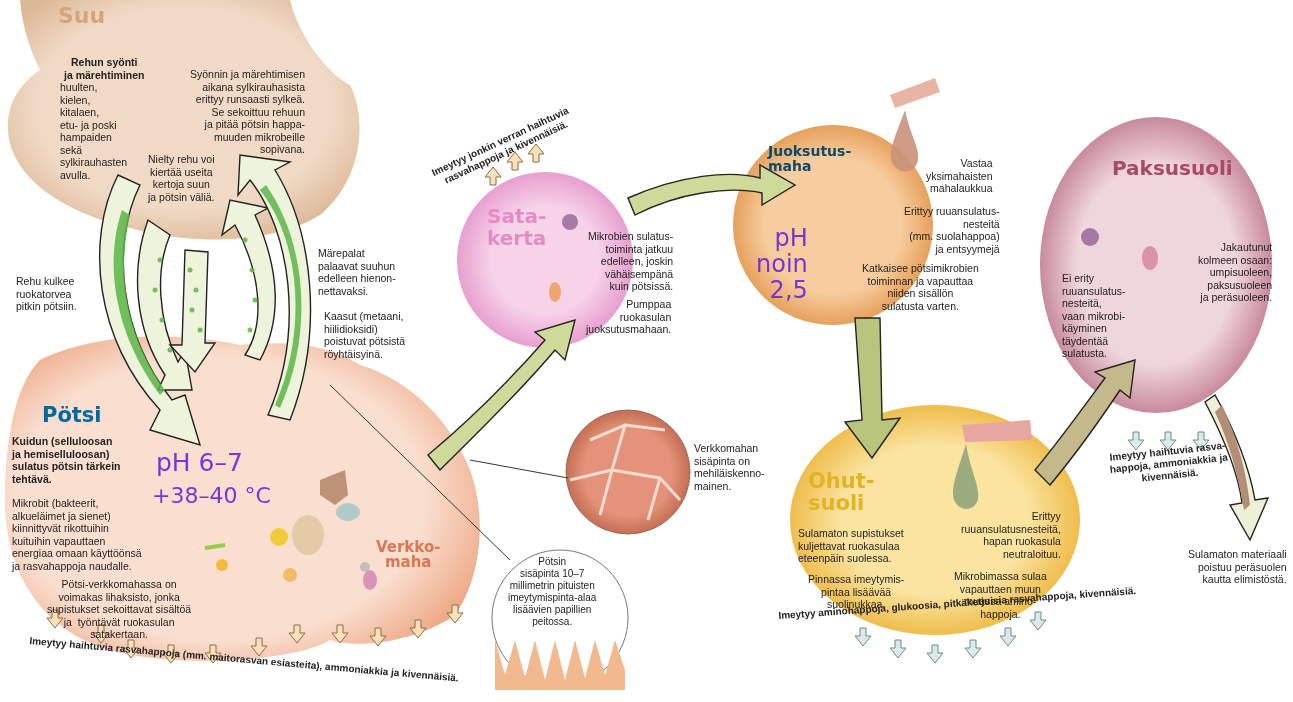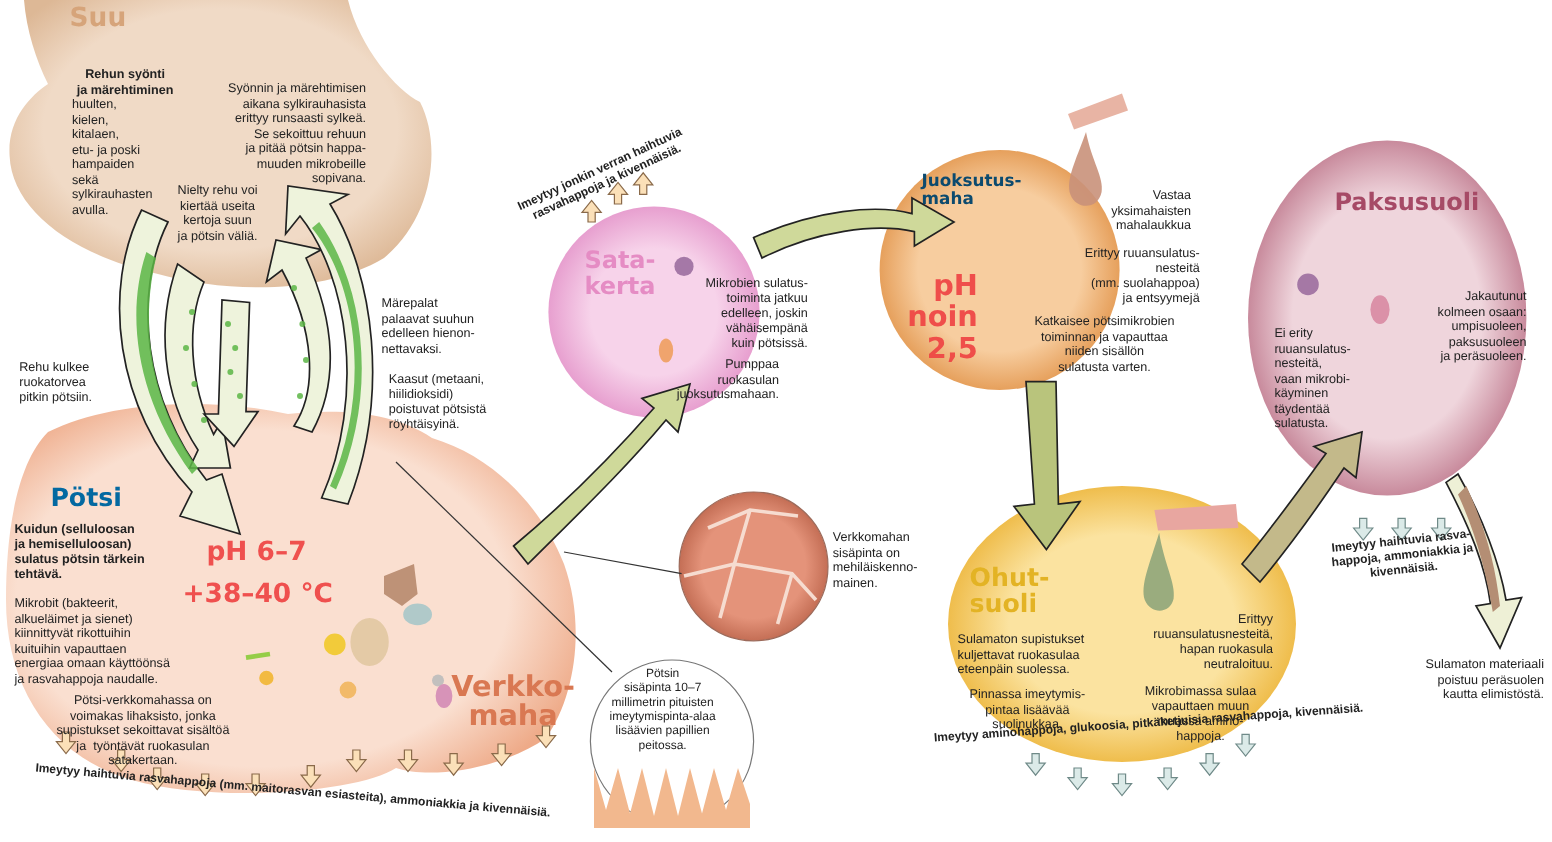--- a/index.html
+++ b/index.html
@@ -1,21 +1,21 @@
 <!DOCTYPE html>
 <html><head>
 <meta charset="utf-8">
 <style>
   html,body{margin:0;padding:0;background:#ffffff;}
   body{width:1293px;height:702px;position:relative;overflow:hidden;font-family:"Liberation Sans",sans-serif;color:#1a1a1a;}
   svg.bg{position:absolute;left:0;top:0;}
   .t{position:absolute;font-size:10.5px;line-height:12.5px;white-space:pre;color:#222;}
   .b{font-weight:bold;}
   .ttl{position:absolute;font-family:"DejaVu Sans",sans-serif;font-weight:bold;white-space:pre;line-height:1;}
-  .ph{position:absolute;font-family:"DejaVu Sans",sans-serif;font-weight:bold;color:#ef4444;white-space:pre;opacity:.92;}
+  .ph{position:absolute;font-family:"DejaVu Sans",sans-serif;font-weight:normal;color:#6d28d9;white-space:pre;opacity:.92;}
   .r{text-align:right;}
   .c{text-align:center;}
 </style>
 </head>
 <body>
 
 <svg class="bg" width="1293" height="702" viewBox="0 0 1293 702">
   <defs>
     <radialGradient id="gSuu" cx="50%" cy="45%" r="60%">
         <stop offset="0.7" stop-color="#f0dac6"></stop>
@@ -167,73 +167,73 @@
 erittyy runsaasti sylkeä.
 Se sekoittuu rehuun
 ja pitää pötsin happa-
 muuden mikrobeille
 sopivana.</div>
 <div class="t c" style="left:148px;top:153px;">Nielty rehu voi
 kiertää useita
 kertoja suun
 ja pötsin väliä.</div>
 
-<div class="t" style="left:16px;top:275px;margin-top:25px;">Rehu kulkee
+<div class="t" style="left:16px;top:275px;">Rehu kulkee
 ruokatorvea
 pitkin pötsiin.</div>
 <div class="t" style="left:318px;top:247px;">Märepalat
 palaavat suuhun
 edelleen hienon-
 nettavaksi.</div>
 <div class="t" style="left:324px;top:310px;">Kaasut (metaani,
 hiilidioksidi)
 poistuvat pötsistä
 röyhtäisyinä.</div>
 
 <div class="ttl" style="left:42px;top:405px;font-size:21px;color:#0369a1;">Pötsi</div>
-<div class="ph" style="left:172px;top:448px;font-size:22px;">pH 6–7</div>
+<div class="ph" style="left:156px;top:448px;font-size:25px;">pH 6–7</div>
 <div class="ph" style="left:152px;top:483px;font-size:22px;">+38–40 °C</div>
 <div class="t b" style="left:12px;top:435px;">Kuidun (selluloosan
 ja hemiselluloosan)
 sulatus pötsin tärkein
 tehtävä.</div>
 <div class="t" style="left:12px;top:497px;">Mikrobit (bakteerit,
 alkueläimet ja sienet)
 kiinnittyvät rikottuihin
 kuituihin vapauttaen
 energiaa omaan käyttöönsä
 ja rasvahappoja naudalle.</div>
 <div class="t c" style="left:47px;top:578px;">Pötsi-verkkomahassa on
 voimakas lihaksisto, jonka
 supistukset sekoittavat sisältöä
 ja  työntävät ruokasulan
 satakertaan.</div>
 <div class="t b" style="left:30px;top:635px;font-size:10px;transform:rotate(5deg);transform-origin:left top;">Imeytyy haihtuvia rasvahappoja (mm. maitorasvan esiasteita), ammoniakkia ja kivennäisiä.</div>
 
-<div class="ttl c" style="left:376px;top:560px;font-size:24px;color:#d97852;">Verkko-
+<div class="ttl c" style="left:376px;top:540px;font-size:15px;color:#d97852;">Verkko-
 maha</div>
 <div class="t" style="left:694px;top:442px;">Verkkomahan
 sisäpinta on
 mehiläiskenno-
 mainen.</div>
 <div class="t c" style="left:508px;top:556px;font-size:10px;line-height:12px;">Pötsin
 sisäpinta 10–7
 millimetrin pituisten
 imeytymispinta-alaa
 lisäävien papillien
 peitossa.</div>
 
 <div class="ttl" style="left:487px;top:205px;font-size:20px;color:#e58cc4;line-height:1.1;">Sata-
 kerta</div>
 <div class="t r" style="left:588px;top:230px;">Mikrobien sulatus-
 toiminta jatkuu
 edelleen, joskin
 vähäisempänä
 kuin pötsissä.</div>
-<div class="t r" style="left:564px;top:298px;">Pumppaa
+<div class="t r" style="left:586px;top:298px;">Pumppaa
 ruokasulan
 juoksutusmahaan.</div>
 <div class="t b" style="left:430px;top:168px;font-size:10px;line-height:12px;transform:rotate(-25deg);transform-origin:left top;"><span>Imeytyy jonkin verran haihtuvia</span>
 <span style="padding-left:8px">rasvahappoja ja kivennäisiä.</span></div>
 
 <div class="ttl" style="left:768px;top:118px;font-size:14px;color:#0c4a6e;line-height:1.05;margin-top:26px;">Juoksutus-
 maha</div>
 <div class="ph" style="left:756px;top:225px;font-size:24px;line-height:26px;text-align:right;">pH
 noin
 2,5</div>

